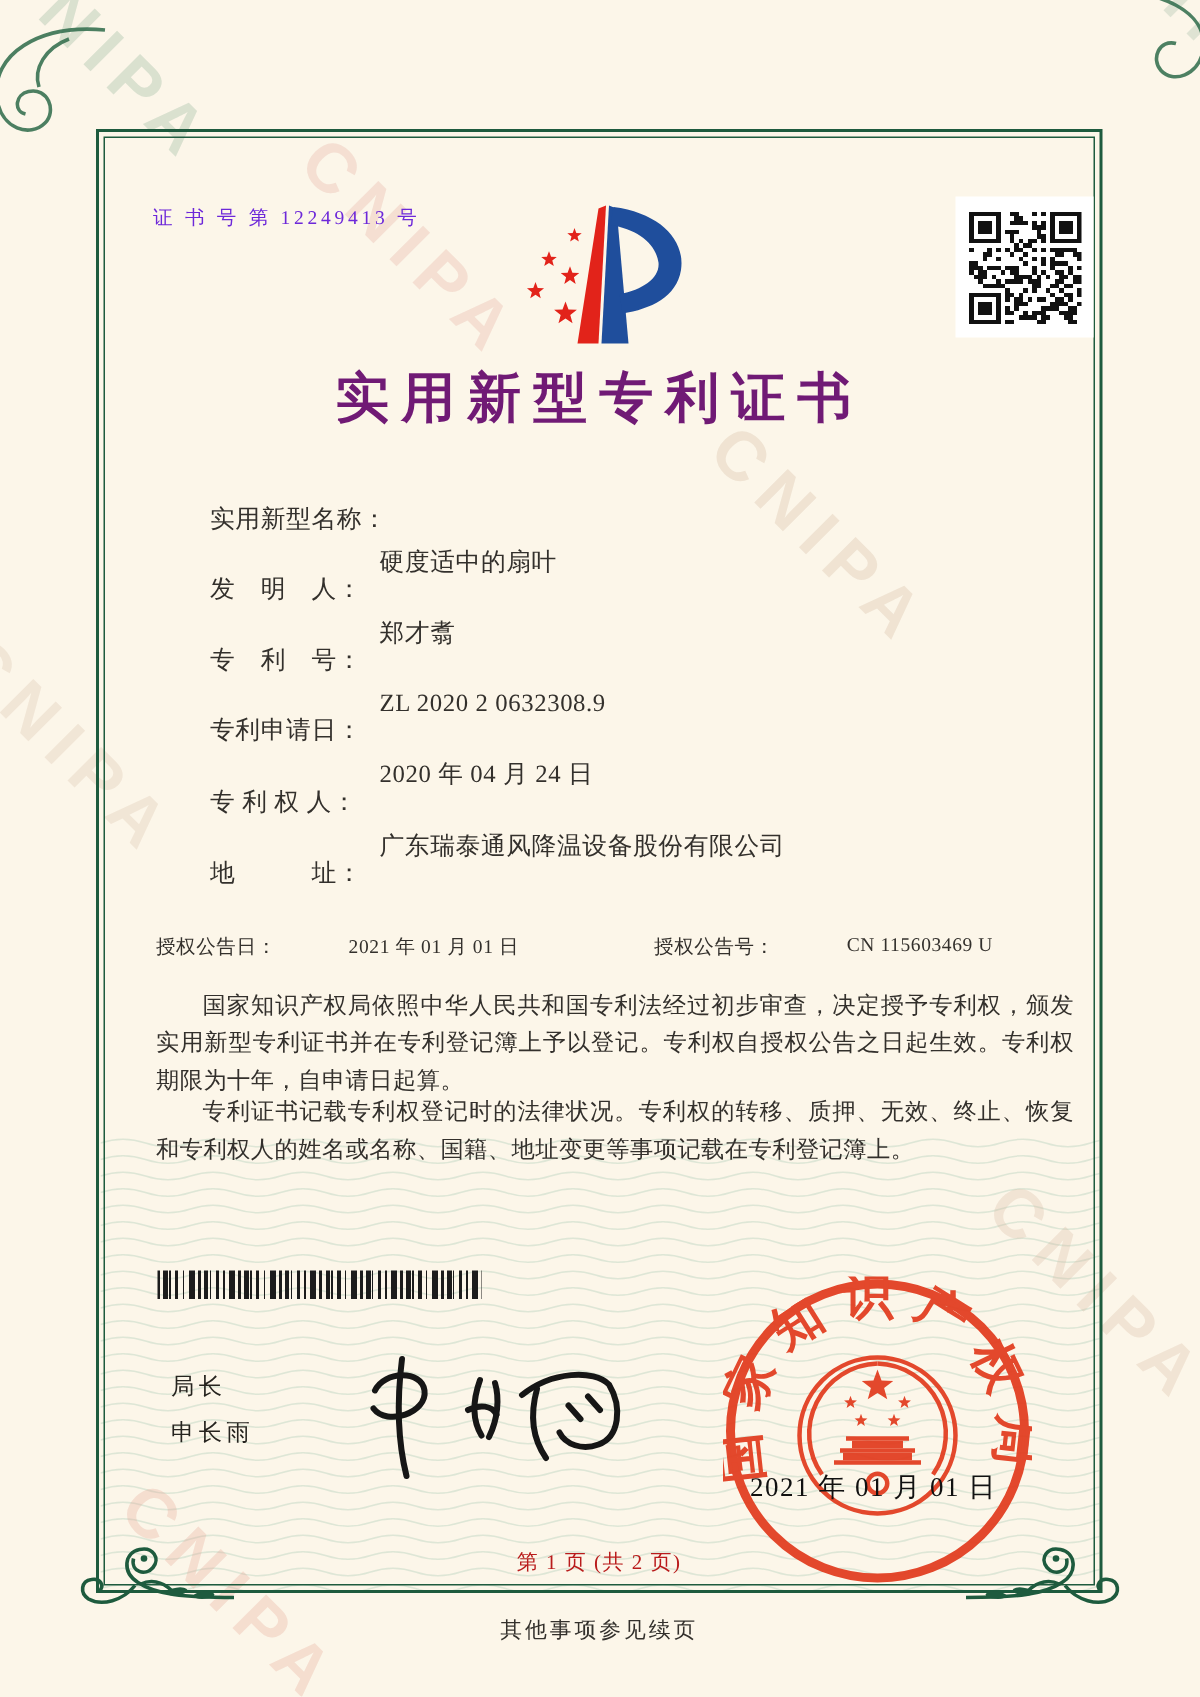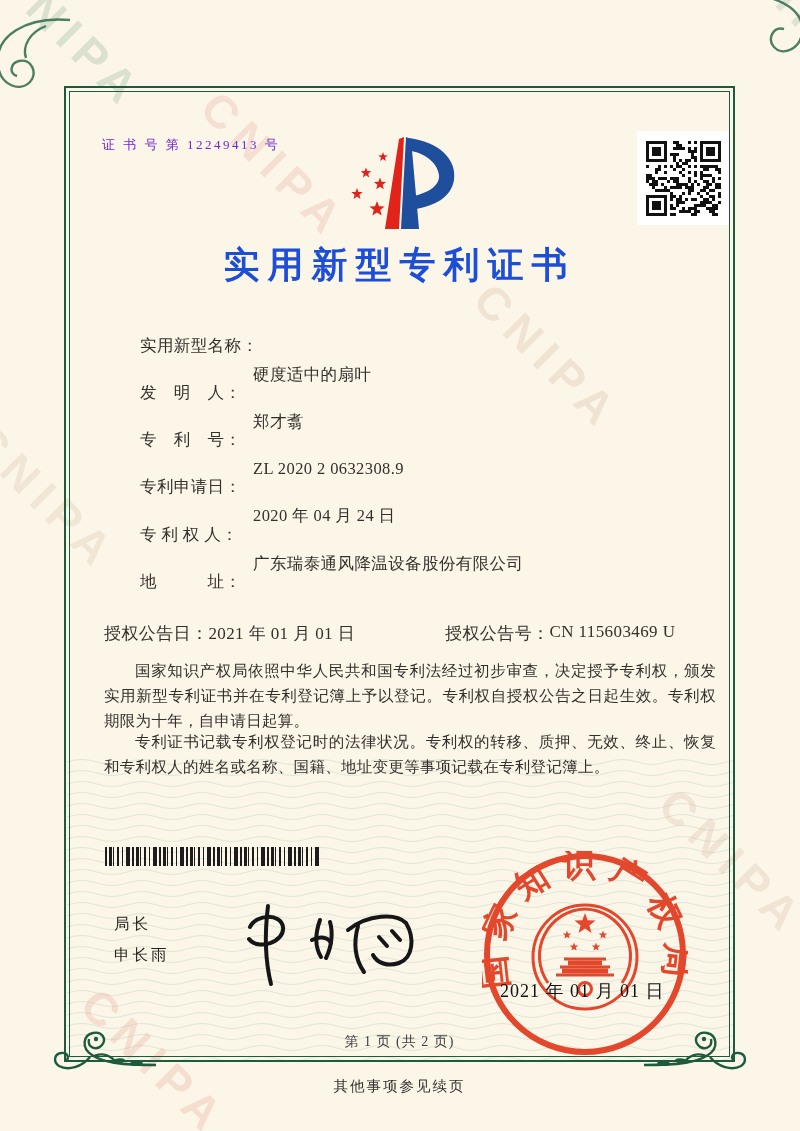--- a/index.html
+++ b/index.html
@@ -29,29 +29,29 @@
   .w2{left:182px;top:138px;color:rgba(225,160,145,.26);}
   .w3{left:455px;top:330px;color:rgba(205,175,145,.26);}
   .w4{left:-48px;top:470px;color:rgba(210,180,155,.24);}
   .w5{left:640px;top:835px;color:rgba(210,170,145,.24);}
   .w6{left:62px;top:1035px;color:rgba(230,165,150,.30);}
   .w7{left:698px;top:-28px;color:rgba(140,175,150,.26);}
   
   .certno{left:102px;top:136px;font-size:13px;letter-spacing:2.5px;color:#6d28d9;}
   .title{
     left:64px;top:241px;width:671px;text-align:center;
-    font-size:36px;font-weight:700;letter-spacing:8px;color:#1d4ed8;
+    font-size:36px;font-weight:700;letter-spacing:8px;color:#701a75;
   }
   .qrbox{left:637px;top:131px;width:92px;height:94px;background:#fff;}
   .qrbox svg{position:absolute;left:9px;top:10px;}
   
   .row{position:absolute;left:104px;display:flex;font-size:16.5px;color:#33302c;letter-spacing:.4px;}
   .flabel{flex:none;width:113px;white-space:pre;margin-left:36px;}
   .fvalue{white-space:pre-wrap;word-break:break-all;max-width:505px;line-height:24px;margin-top:28px;}
-  .grantpair{display:flex;font-size:17px;letter-spacing:.4px;}
+  .grantpair{display:flex;font-size:13px;letter-spacing:.4px;gap:48px;}
   
   .para{
     position:absolute;left:104px;width:612px;font-size:15.5px;line-height:25px;
     text-indent:2em;color:#33302c;text-align:justify;letter-spacing:.3px;
   }
   
   .barcode{
     left:105px;top:847px;width:216px;height:19px;
     background:repeating-linear-gradient(90deg,
       #1c1c1c 0 2px,transparent 2px 4px,
@@ -63,21 +63,21 @@
   }
   
   .sig-label{
     position:absolute;left:114px;font-family:"Liberation Sans",sans-serif;
     font-size:15.5px;letter-spacing:3px;color:#26241f;
   }
   
   .sealwrap{left:482px;top:851px;width:206px;height:206px;opacity:.93;}
   .sealdate{left:500px;top:979px;font-size:18px;letter-spacing:1px;color:#111;font-weight:500;}
   
-  .pageind{left:64px;top:1033px;width:671px;text-align:center;font-size:14px;letter-spacing:1px;color:#404040;}
+  .pageind{left:64px;top:1033px;width:671px;text-align:center;font-size:14px;letter-spacing:1px;color:#b91c1c;}
   .contnote{left:64px;top:1077px;width:671px;text-align:center;font-size:14.5px;letter-spacing:2px;color:#33302c;}
 </style>
 </head>
 <body>
 
 <svg id="waves" class="abs" style="left:67px;top:758px;" width="666" height="302">
     <path d="M0,4 q15,-5 30,0 q15,5 30,0 q15,-5 30,0 q15,5 30,0 q15,-5 30,0 q15,5 30,0 q15,-5 30,0 q15,5 30,0 q15,-5 30,0 q15,5 30,0 q15,-5 30,0 q15,5 30,0 q15,-5 30,0 q15,5 30,0 q15,-5 30,0 q15,5 30,0 q15,-5 30,0 q15,5 30,0 q15,-5 30,0 q15,5 30,0 q15,-5 30,0 q15,5 30,0 q15,-5 30,0 q15,5 30,0" fill="none" stroke="#cadcc9" stroke-width="1" opacity="0.6"></path>
     <path d="M0,15 q15,-5 30,0 q15,5 30,0 q15,-5 30,0 q15,5 30,0 q15,-5 30,0 q15,5 30,0 q15,-5 30,0 q15,5 30,0 q15,-5 30,0 q15,5 30,0 q15,-5 30,0 q15,5 30,0 q15,-5 30,0 q15,5 30,0 q15,-5 30,0 q15,5 30,0 q15,-5 30,0 q15,5 30,0 q15,-5 30,0 q15,5 30,0 q15,-5 30,0 q15,5 30,0 q15,-5 30,0 q15,5 30,0" fill="none" stroke="#cadcc9" stroke-width="1" opacity="0.6"></path>
     <path d="M0,26 q15,-5 30,0 q15,5 30,0 q15,-5 30,0 q15,5 30,0 q15,-5 30,0 q15,5 30,0 q15,-5 30,0 q15,5 30,0 q15,-5 30,0 q15,5 30,0 q15,-5 30,0 q15,5 30,0 q15,-5 30,0 q15,5 30,0 q15,-5 30,0 q15,5 30,0 q15,-5 30,0 q15,5 30,0 q15,-5 30,0 q15,5 30,0 q15,-5 30,0 q15,5 30,0 q15,-5 30,0 q15,5 30,0" fill="none" stroke="#cadcc9" stroke-width="1" opacity="0.6"></path>
     <path d="M0,37 q15,-5 30,0 q15,5 30,0 q15,-5 30,0 q15,5 30,0 q15,-5 30,0 q15,5 30,0 q15,-5 30,0 q15,5 30,0 q15,-5 30,0 q15,5 30,0 q15,-5 30,0 q15,5 30,0 q15,-5 30,0 q15,5 30,0 q15,-5 30,0 q15,5 30,0 q15,-5 30,0 q15,5 30,0 q15,-5 30,0 q15,5 30,0 q15,-5 30,0 q15,5 30,0 q15,-5 30,0 q15,5 30,0" fill="none" stroke="#cadcc9" stroke-width="1" opacity="0.6"></path>

